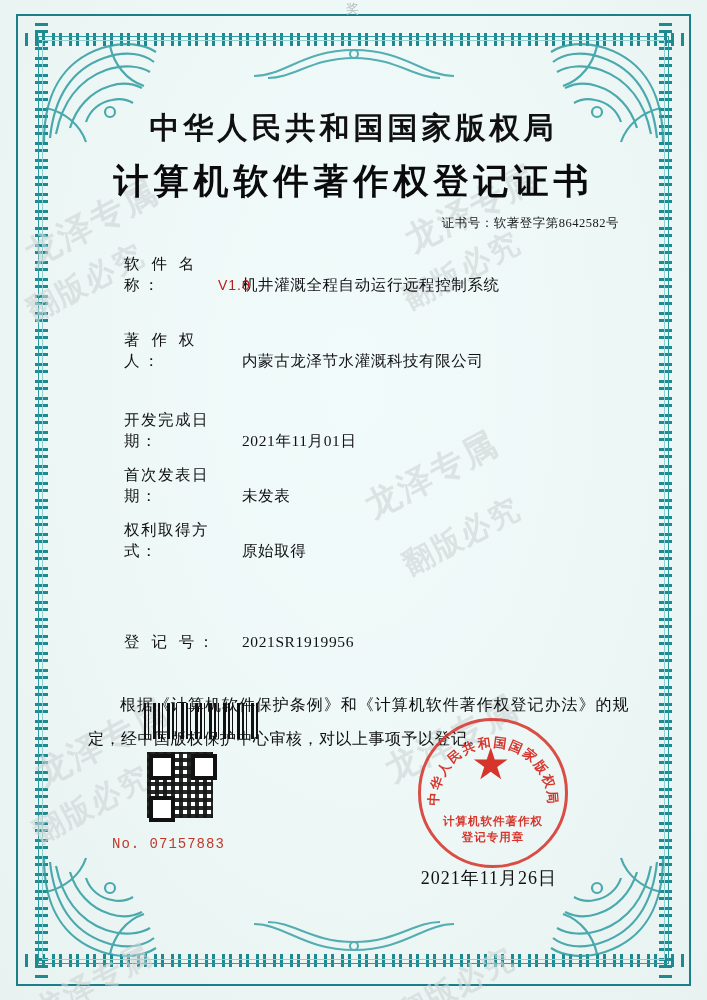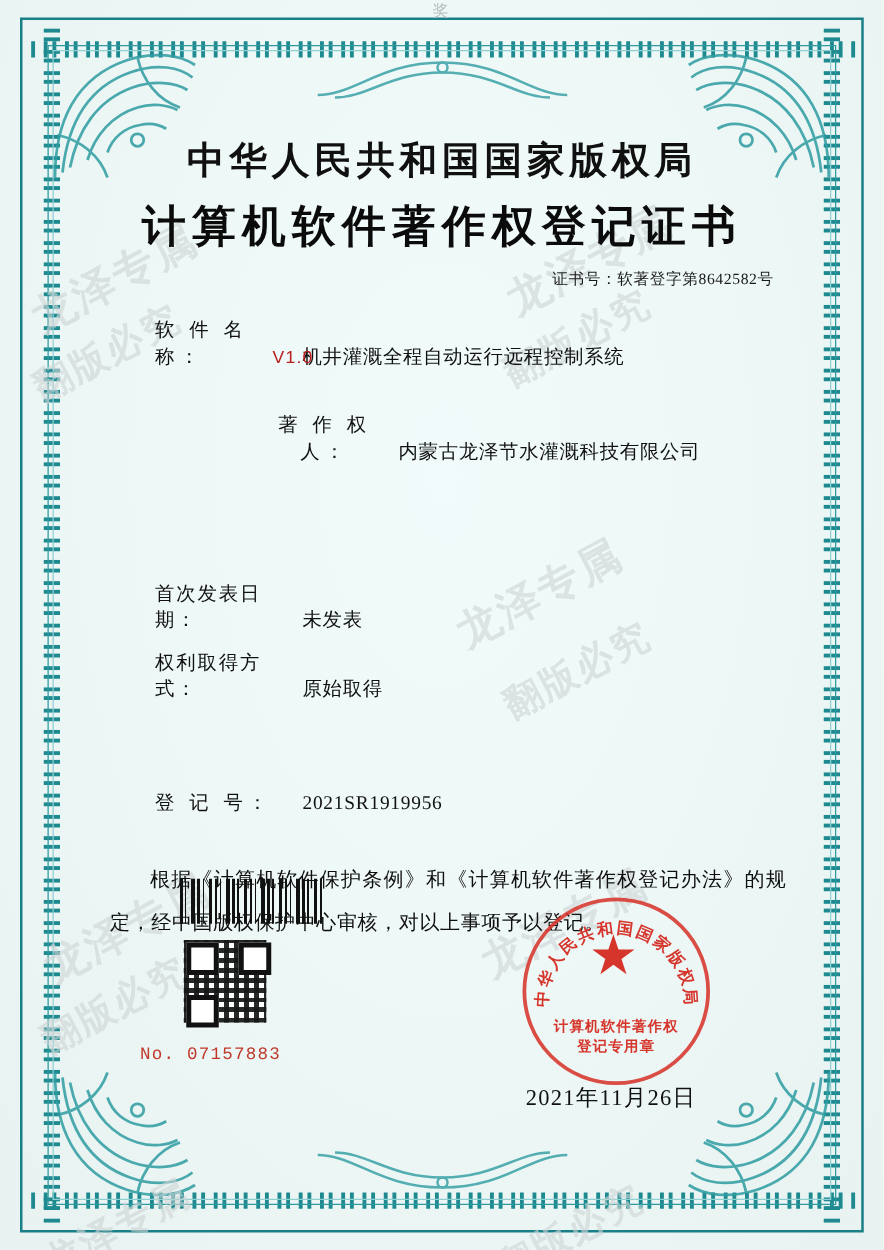--- a/index.html
+++ b/index.html
@@ -166,21 +166,21 @@
   #sw-name-row  { top: 254px; }
   #sw-name-line2 {
     position: absolute;
     left: 218px;
     top: 277px;
     font-size: 14px;
     color: #b91c1c;
     letter-spacing: 1px;
     font-family: Liberation Sans, sans-serif;
   }
-  #owner-row    { top: 330px; text-align: center; }
+  #owner-row    { top: 330px; }
   #dev-date-row { top: 410px; }
   #pub-date-row { top: 465px; }
   #acq-row      { top: 520px; }
   #scope-row    { top: 575px; }
   #regno-row    { top: 632px; }
 
   #para {
     position: absolute;
     left: 88px;
     right: 78px;
@@ -411,20 +411,23 @@
 
   <div class="field-row" id="sw-name-row">
     <span class="field-label">软 件 名 称：</span><span class="field-value">机井灌溉全程自动运行远程控制系统</span>
   </div>
   <div id="sw-name-line2">V1.0</div>
 
   <div class="field-row" id="owner-row">
     <span class="field-label">著 作 权 人：</span><span class="field-value">内蒙古龙泽节水灌溉科技有限公司</span>
   </div>
 
+  <div class="field-row" id="dev-date-row">
+    <span class="field-label tight">开发完成日期：</span><span class="field-value">2021年11月01日</span>
+  </div>
 
   <div class="field-row" id="acq-row">
     <span class="field-label tight">权利取得方式：</span><span class="field-value">原始取得</span>
   </div>
 
   <div class="field-row" id="pub-date-row">
     <span class="field-label tight">首次发表日期：</span><span class="field-value">未发表</span>
   </div>
 
 

